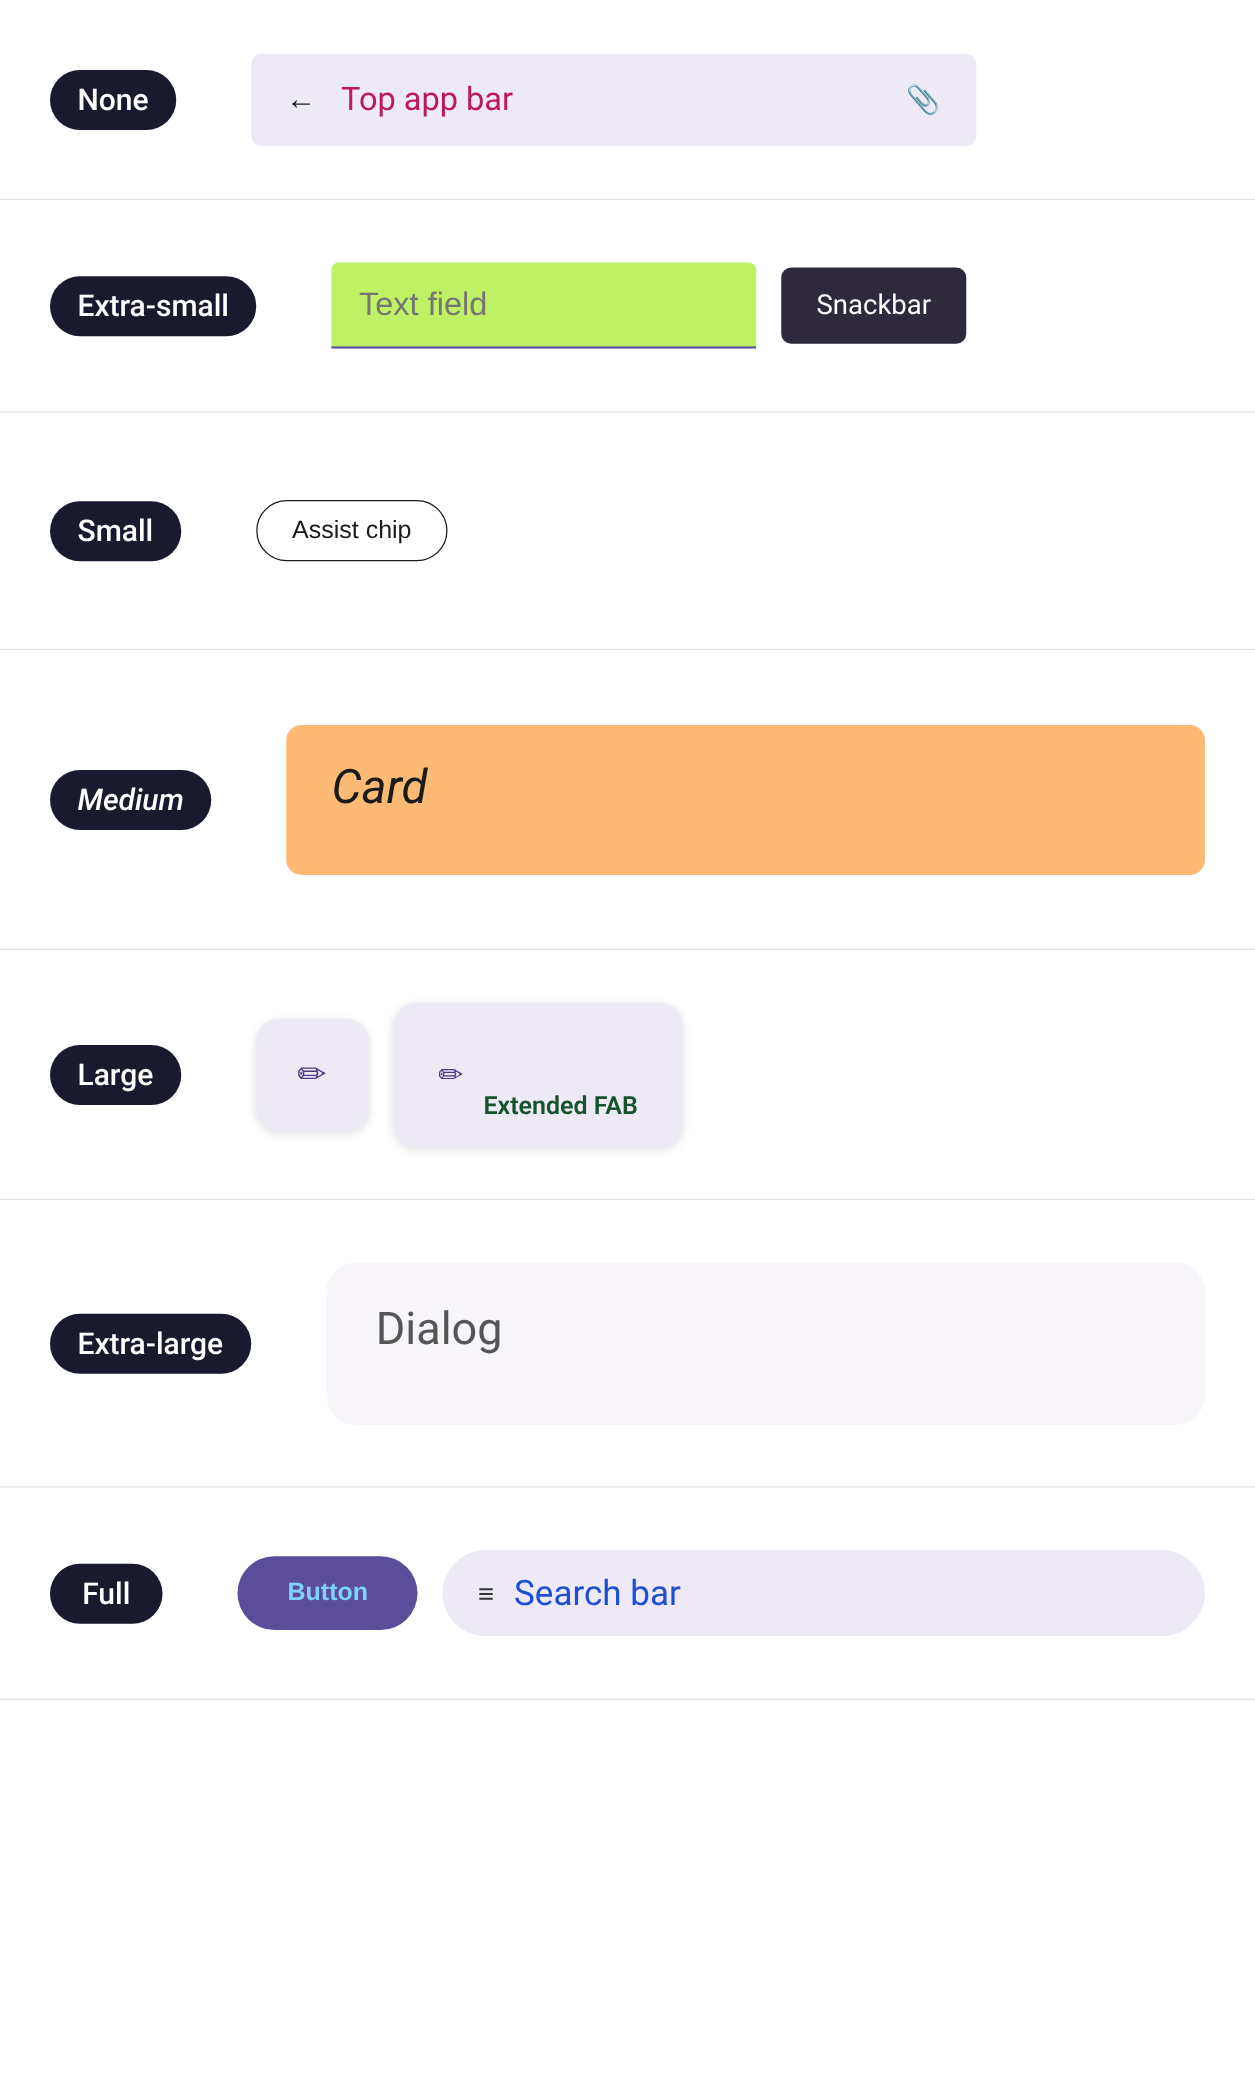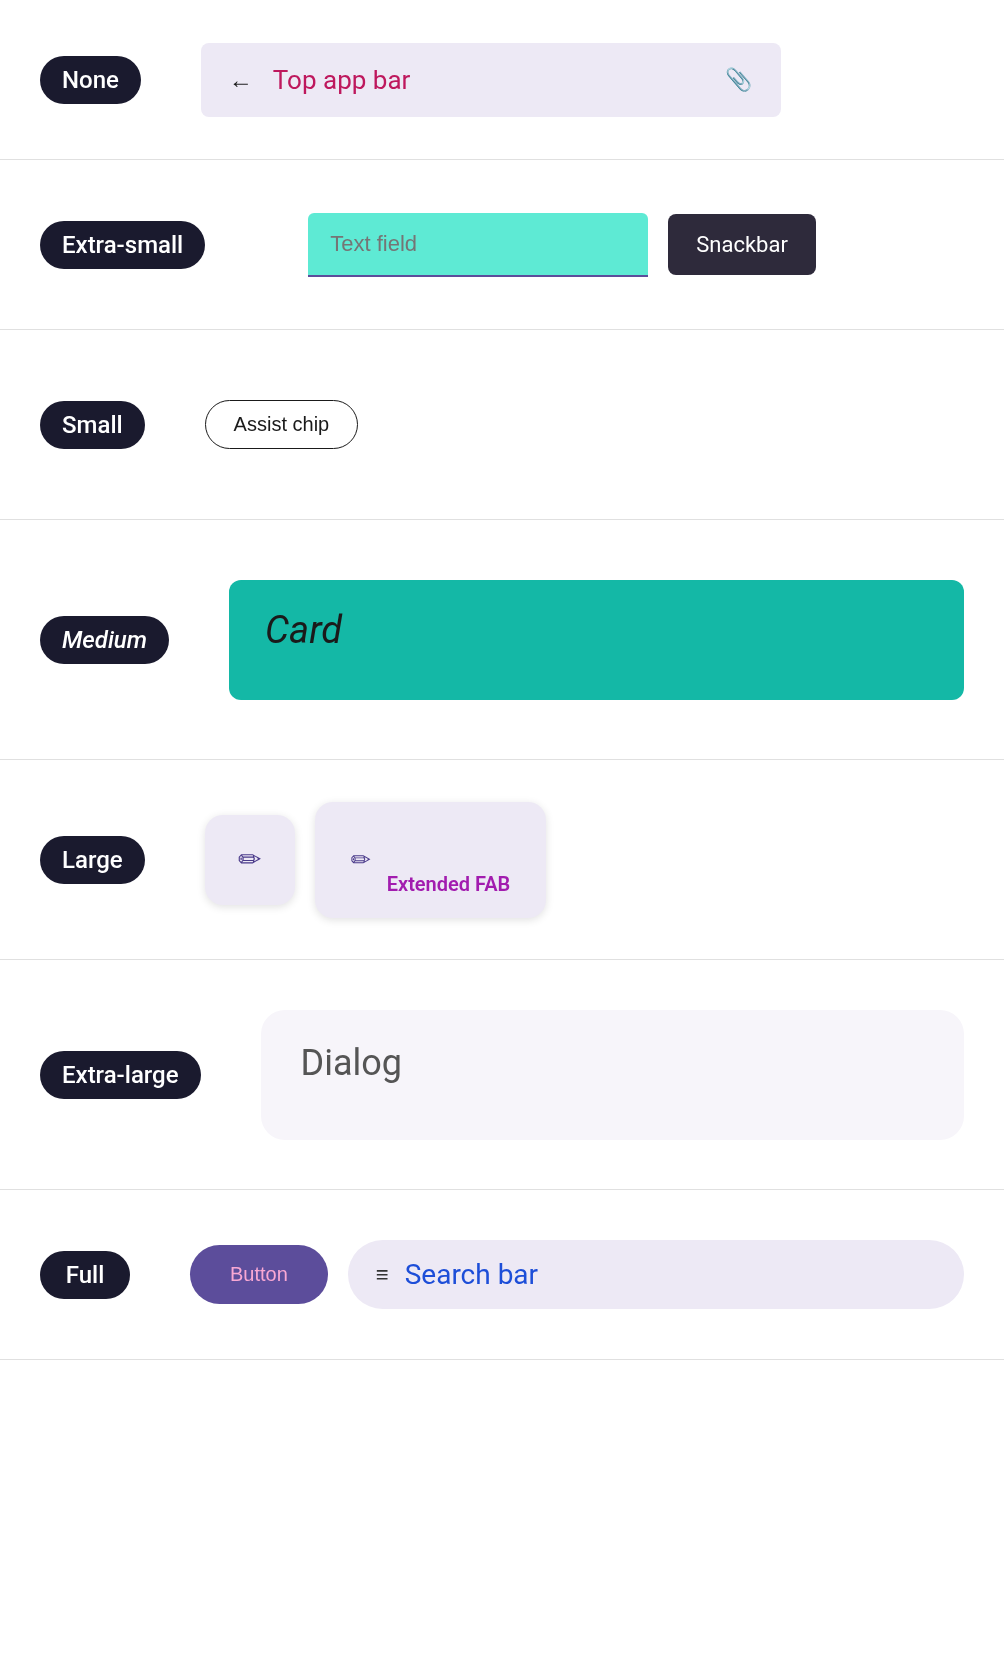--- a/index.html
+++ b/index.html
@@ -62,29 +62,28 @@
       color: #be185d;
       flex: 1;
     }
     .top-app-bar .attach-icon {
       font-size: 22px;
       color: #555;
     }
 
     
     .text-field {
-      background: #5eead4;
+      background: #bef264;
       border: none;
       border-bottom: 2px solid #5c4d9b;
       border-radius: 6px 6px 0 0;
       padding: 18px 22px;
-      font-size: 22px;
+      font-size: 26px;
       color: #666;
       width: 340px;
-      margin-left: 43px;
     }
     .snackbar {
       background: #2e2a3b;
       color: #ffffff;
       border-radius: 8px;
       padding: 18px 28px;
       font-size: 22px;
       white-space: nowrap;
     }
 
@@ -113,21 +112,21 @@
       margin-bottom: 8px;
     }
     .rich-tooltip .tooltip-body {
       font-size: 17px;
       color: #444;
       line-height: 1.5;
     }
 
     
     .card {
-      background: #14b8a6;
+      background: #fdba74;
       border-radius: 12px;
       padding: 28px 36px;
       flex: 1;
       min-height: 120px;
     }
     .card .card-title {
       font-size: 38px;
       font-weight: 400;
       color: #1a1a1a;
     }
@@ -158,46 +157,46 @@
       cursor: pointer;
       box-shadow: 0 2px 8px rgba(0,0,0,0.12);
     }
     .extended-fab .pencil-icon {
       font-size: 24px;
       color: #4a3a8a;
     }
     .extended-fab .fab-label {
       font-size: 20px;
       font-weight: 600;
-      color: #a21caf;
+      color: #14532d;
       margin-top: 48px;
     }
 
     
     .dialog {
       background: #f7f5fa;
       border-radius: 24px;
       padding: 32px 40px;
       flex: 1;
       min-height: 130px;
     }
     .dialog .dialog-title {
       font-size: 36px;
       font-weight: 400;
       color: #555;
     }
 
     
     .button {
       background: #5c4d9b;
-      color: #f9a8d4;
+      color: #7dd3fc;
       border-radius: 50px;
       padding: 18px 40px;
       font-size: 20px;
-      font-weight: 400;
+      font-weight: 700;
       cursor: pointer;
       border: none;
       white-space: nowrap;
     }
     .search-bar {
       background: #ede9f5;
       border-radius: 50px;
       padding: 18px 28px;
       display: flex;
       align-items: center;

